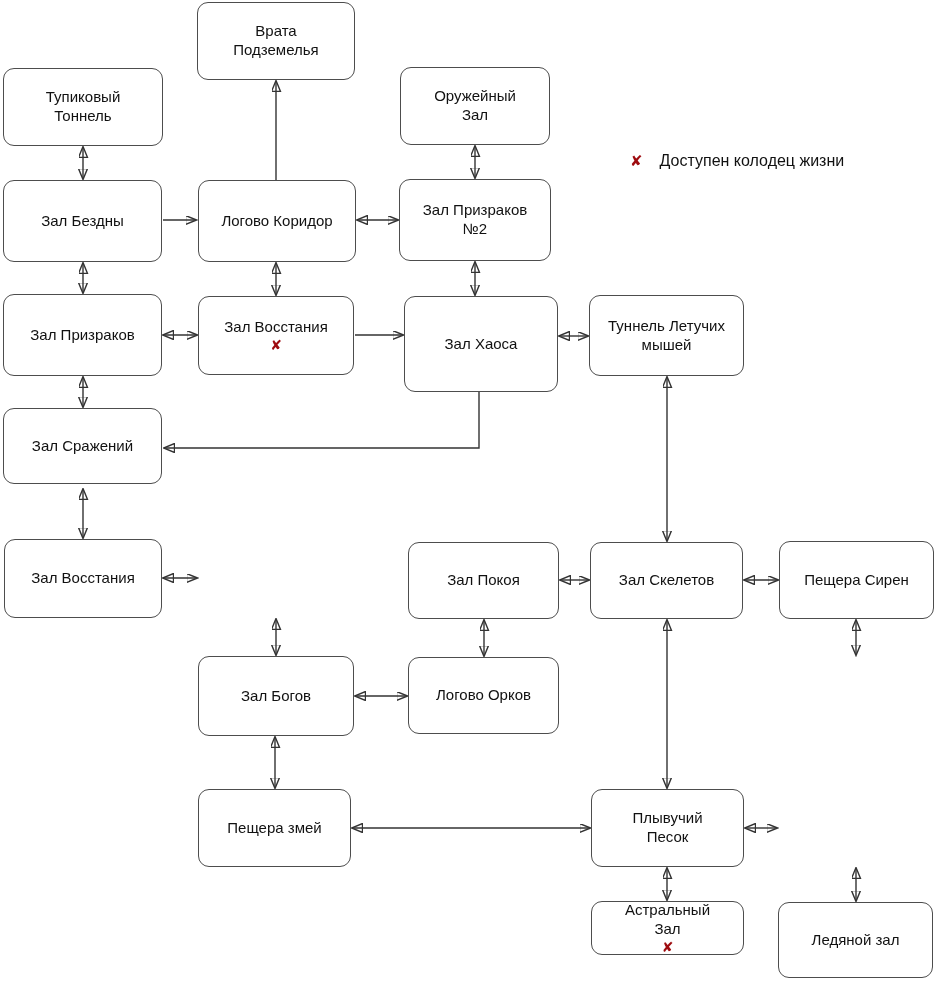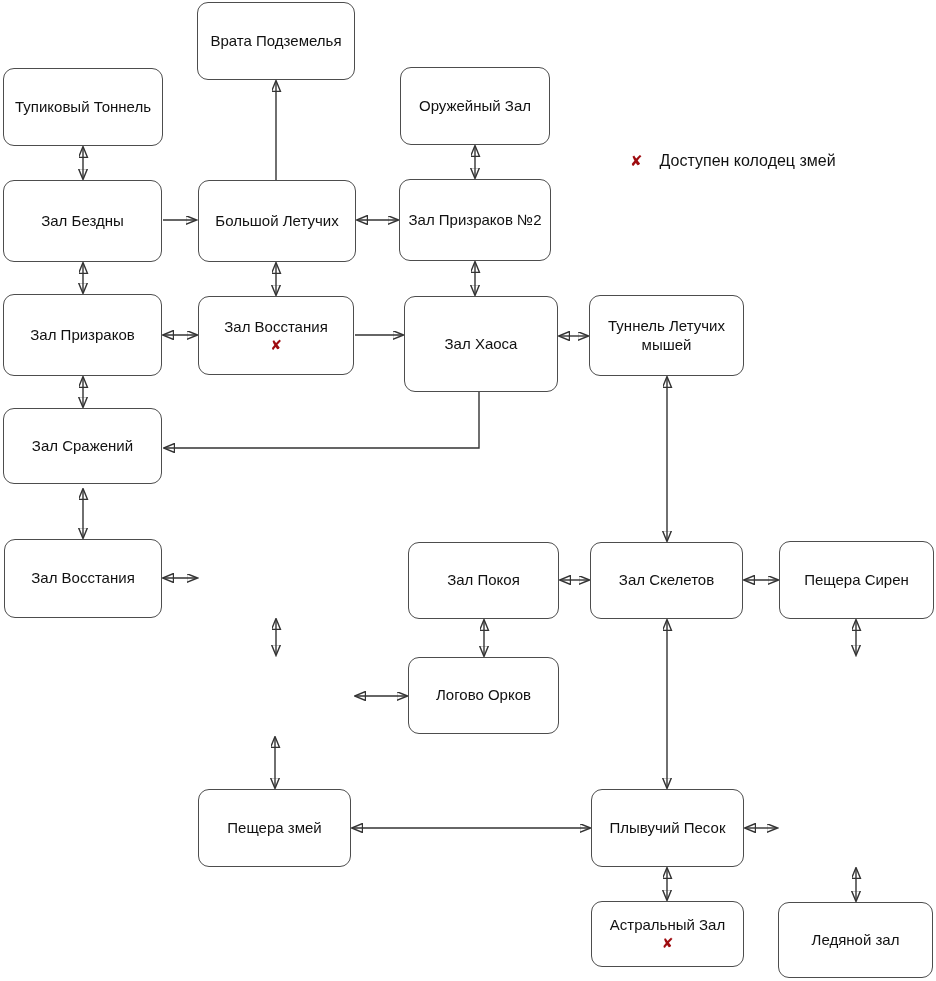--- a/index.html
+++ b/index.html
@@ -19,21 +19,21 @@
     background:#fff;
     border:1.4px solid #4d4d4d;
     border-radius:11px;
     display:flex;
     flex-direction:column;
     align-items:center;
     justify-content:center;
     text-align:center;
     font-size:15px;
     line-height:1.25;
-    padding:4px 4px;
+    padding:4px 18px;
   }
   .well-mark{
     font-family:"DejaVu Sans",sans-serif;
     font-weight:bold;
     font-size:14px;
     line-height:1.1;
     color:#9e0b0f;
     margin-top:1px;
   }
   .legend{
@@ -102,21 +102,21 @@
       <span>Тупиковый Тоннель</span>
     </div>
   <div class="node" style="left:400px;top:67px;width:150px;height:78px">
       <span>Оружейный Зал</span>
     </div>
 
   <div class="node" style="left:3px;top:180px;width:159px;height:82px">
       <span>Зал Бездны</span>
     </div>
   <div class="node" style="left:198px;top:180px;width:158px;height:82px">
-      <span>Большой Летучих</span>
+      <span>Логово Коридор</span>
     </div>
   <div class="node" style="left:399px;top:179px;width:152px;height:82px">
       <span>Зал Призраков №2</span>
     </div>
 
   <div class="node" style="left:3px;top:294px;width:159px;height:82px">
       <span>Зал Призраков</span>
     </div>
   <div class="node" style="left:198px;top:296px;width:156px;height:79px">
     <span>Зал Восстания</span>
@@ -139,37 +139,40 @@
   <div class="node" style="left:408px;top:542px;width:151px;height:77px">
       <span>Зал Покоя</span>
     </div>
   <div class="node" style="left:590px;top:542px;width:153px;height:77px">
       <span>Зал Скелетов</span>
     </div>
   <div class="node" style="left:779px;top:541px;width:155px;height:78px">
       <span>Пещера Сирен</span>
     </div>
 
+  <div class="node" style="left:198px;top:656px;width:156px;height:80px">
+      <span>Зал Богов</span>
+    </div>
   <div class="node" style="left:408px;top:657px;width:151px;height:77px">
       <span>Логово Орков</span>
     </div>
 
   <div class="node" style="left:198px;top:789px;width:153px;height:78px">
       <span>Пещера змей</span>
     </div>
   <div class="node" style="left:591px;top:789px;width:153px;height:78px">
       <span>Плывучий Песок</span>
     </div>
 
-  <div class="node" style="left:591px;top:901px;width:153px;height:66px">
+  <div class="node" style="left:591px;top:901px;width:153px;height:54px">
     <span>Астральный Зал</span>
     <span class="well-mark">✘</span>
   </div>
   <div class="node" style="left:778px;top:902px;width:155px;height:76px">
       <span>Ледяной зал</span>
     </div>
 
   <div class="legend">
     <span class="legend-x">✘</span>
-    <span class="legend-label">Доступен колодец змей</span>
+    <span class="legend-label">Доступен колодец жизни</span>
   </div>
 
 </div>
 
 </body></html>

